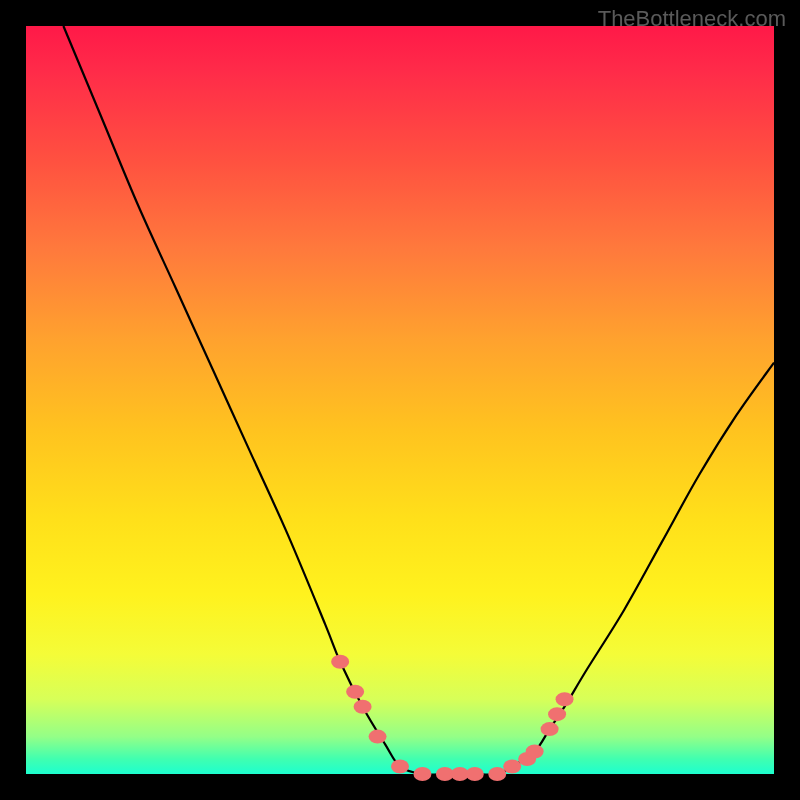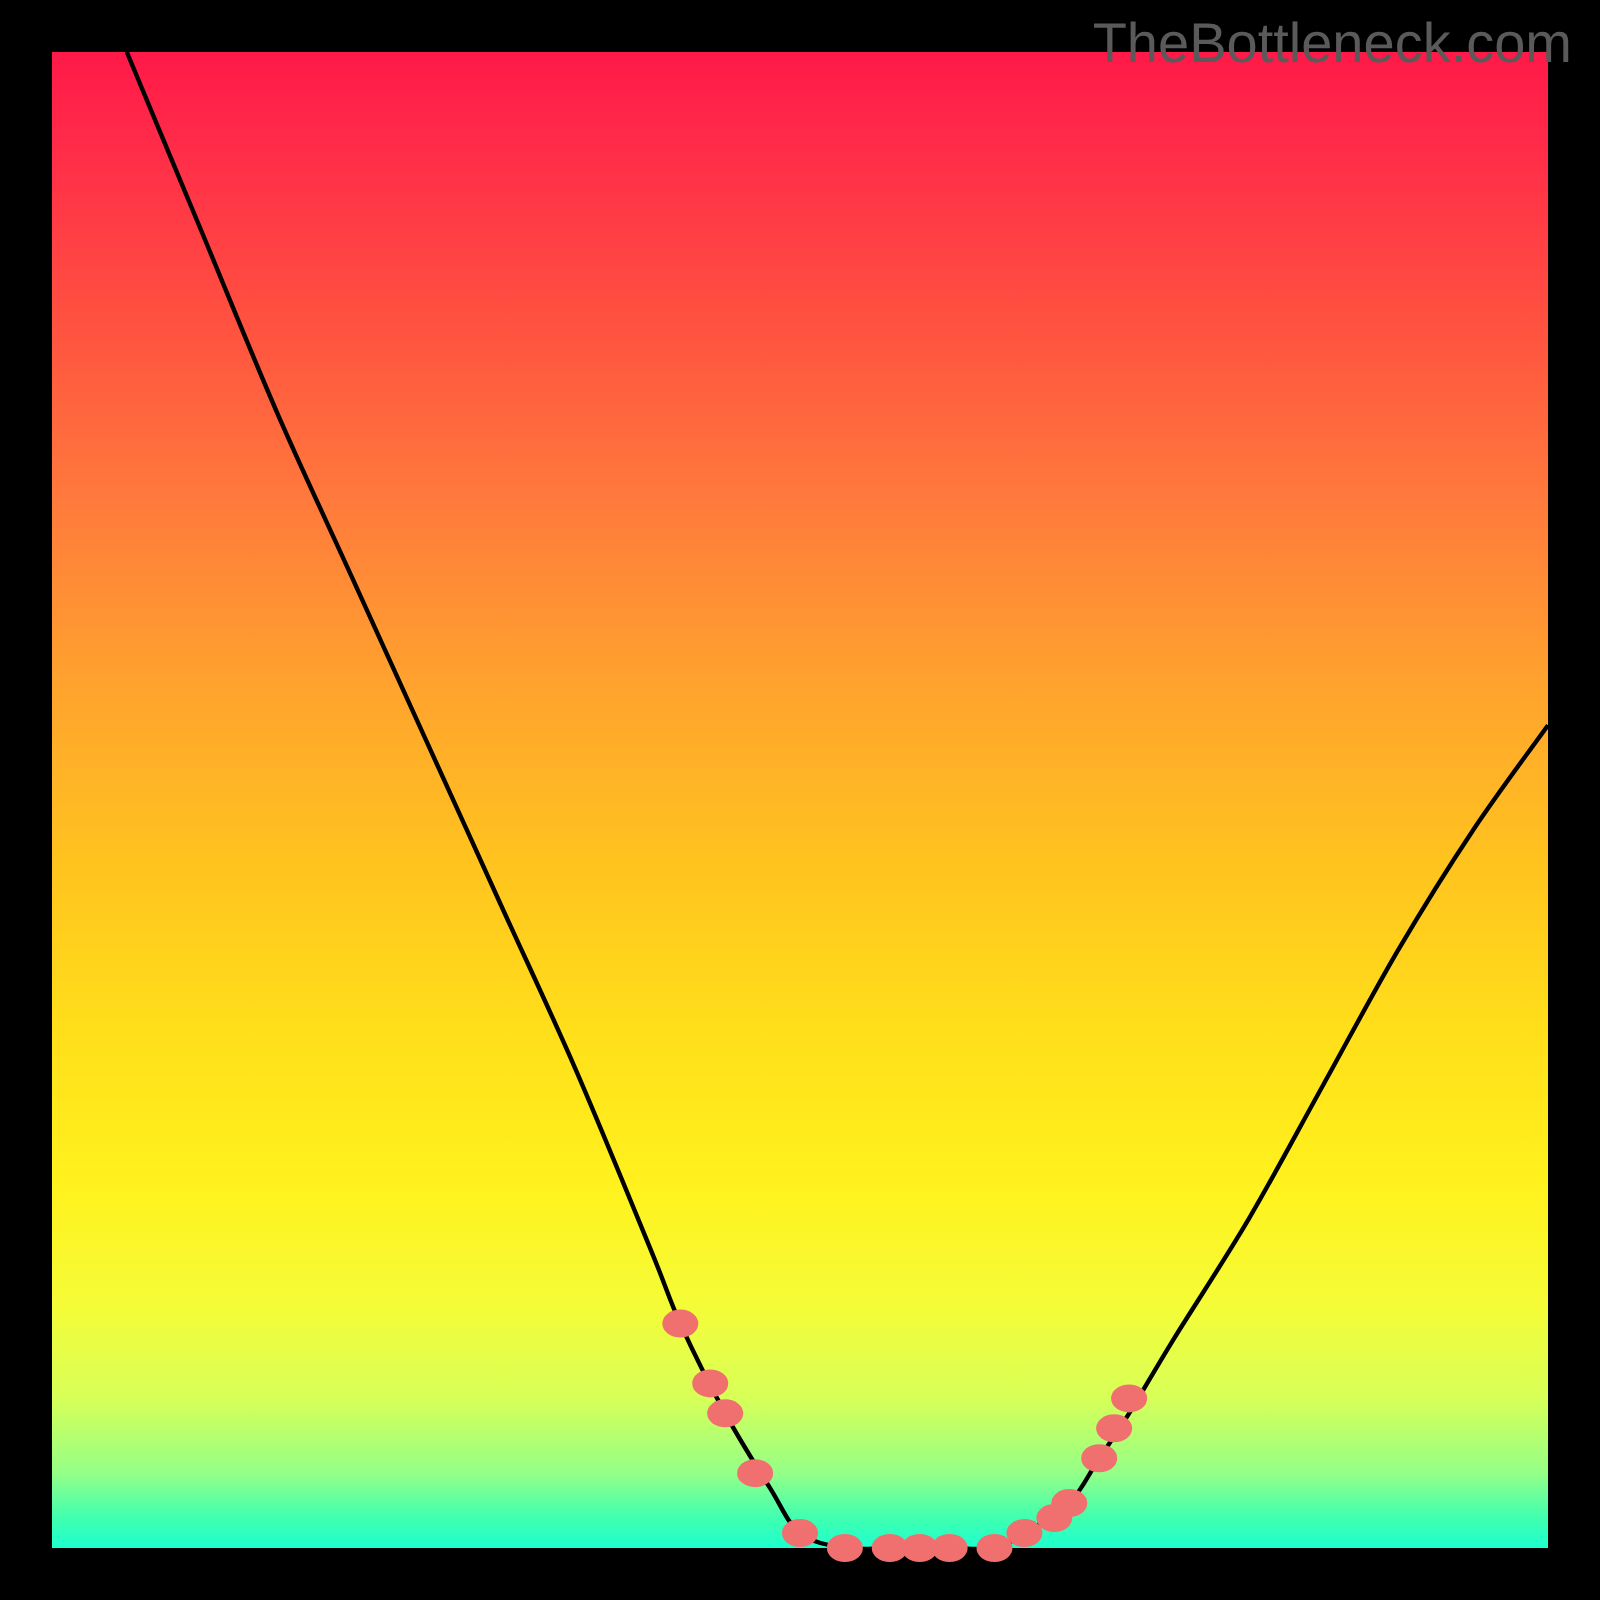--- a/index.html
+++ b/index.html
@@ -9,21 +9,21 @@
     height: 800px;
     background: #000;
     position: relative;
     font-family: Arial, sans-serif;
   }
   .watermark {
     position: absolute;
     top: 6px;
     right: 14px;
     color: #5a5a5a;
-    font-size: 28px;
+    font-size: 22px;
     font-weight: 500;
     z-index: 10;
   }
   .plot-area {
     position: absolute;
     left: 26px;
     top: 26px;
     width: 748px;
     height: 748px;
   }

